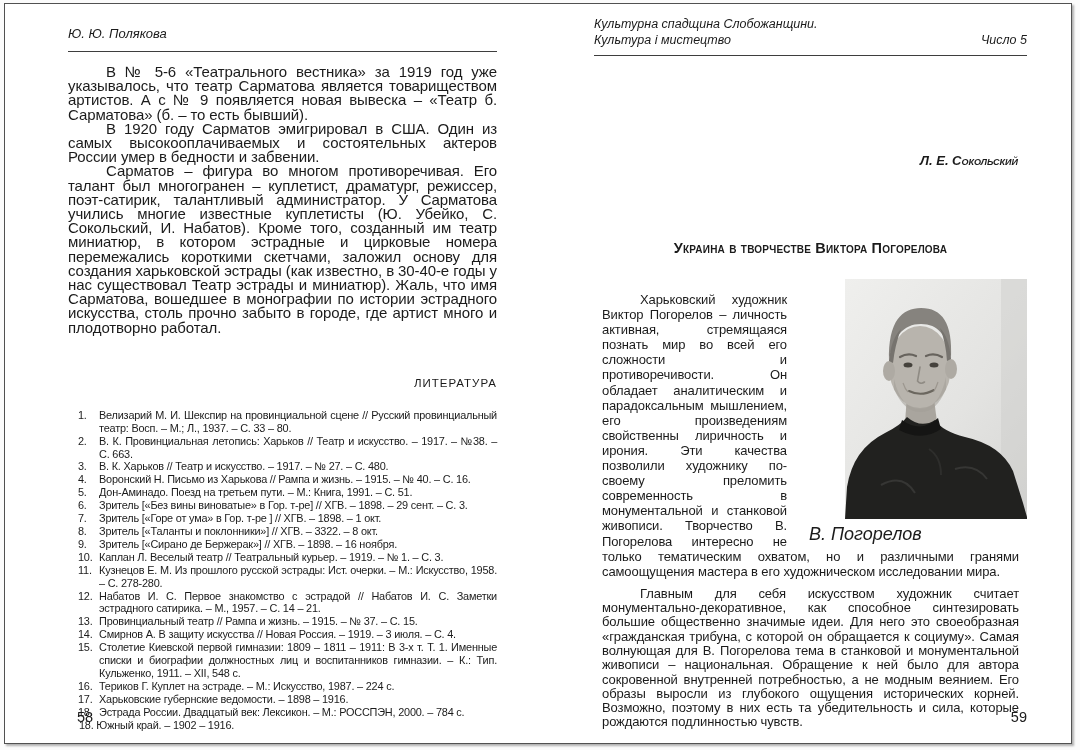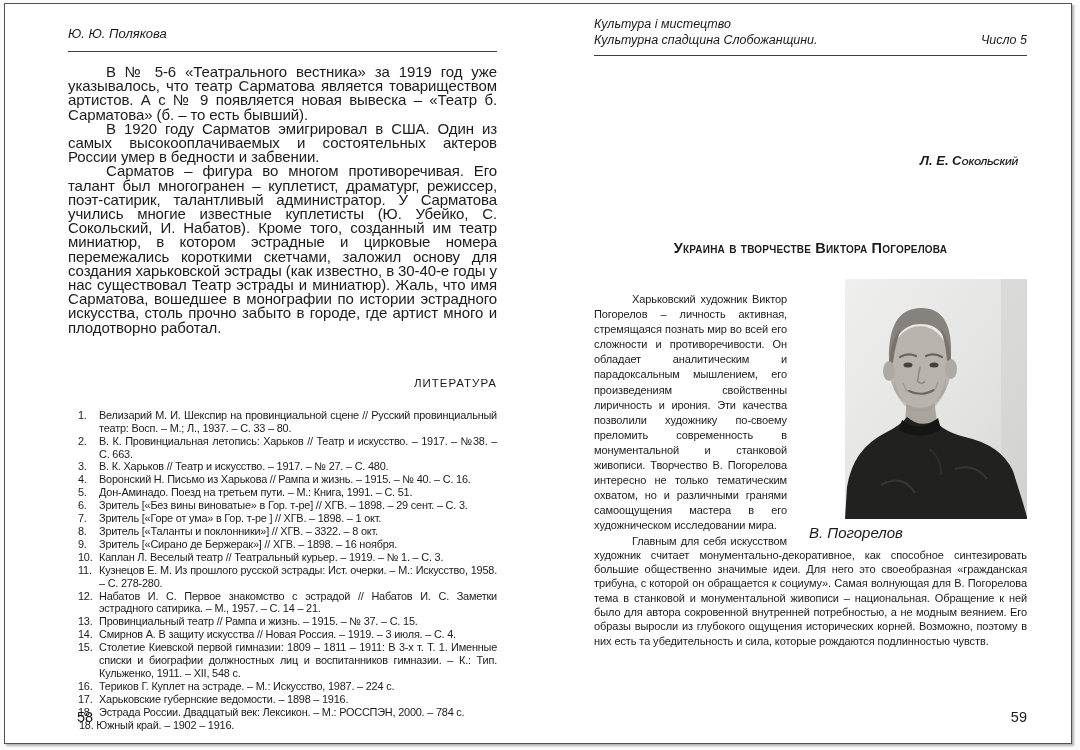--- a/index.html
+++ b/index.html
@@ -45,29 +45,29 @@
     font-weight:bold;font-style:italic;font-variant:small-caps;
     font-size:13px;
   }
   .article-title{
     margin-top:72px;text-align:center;
     font-weight:bold;font-variant:small-caps;
     font-size:14.5px;letter-spacing:0.2px;
   }
   .article{margin-top:36px;}
   .article p{
-    margin:0;font-size:11px;text-align:justify;text-indent:38px;
+    margin:8px;font-size:13px;text-align:justify;text-indent:38px;
     letter-spacing:-0.1px;
   }
   .p-first{line-height:15.1px;}
   .p-second{line-height:14.3px;}
   .photo-box{float:right;width:232px;margin:-13px 0 2px 8px;}
   .photo-frame{width:182px;height:240px;margin-left:auto;display:block;}
   .photo-caption{
-    font-style:italic;font-size:15px;margin-top:5px;padding-left:14px;
+    font-style:italic;font-size:18px;margin-top:5px;padding-left:14px;
     letter-spacing:0;
   }
 </style>
 </head>
 <body>
 
 <div class="sheet">
 
   <div class="col-left">
     <div class="runhead-left">Ю. Ю. Полякова</div>
@@ -155,22 +155,22 @@
           <span class="ref-text">Эстрада России. Двадцатый век: Лексикон. – М.: РОССПЭН, 2000. – 784 с.<div class="ref-extra">18. Южный край. – 1902 – 1916.</div></span>
         </div>
       </div>
   </div>
 
   <div class="pagenum pagenum-left">58</div>
 
   <div class="col-right">
     <div class="runhead-right">
       <div>
+        <div>Культурна спадщина Слобожанщини.</div>
         <div>Культура і мистецтво</div>
-        <div>Культурна спадщина Слобожанщини.</div>
       </div>
       <div>Число 5</div>
     </div>
     <div class="rule"></div>
 
     <div class="author">Л. Е. Сокольский</div>
 
     <div class="article-title">Украина в творчестве Виктора Погорелова</div>
 
     <div class="article">

